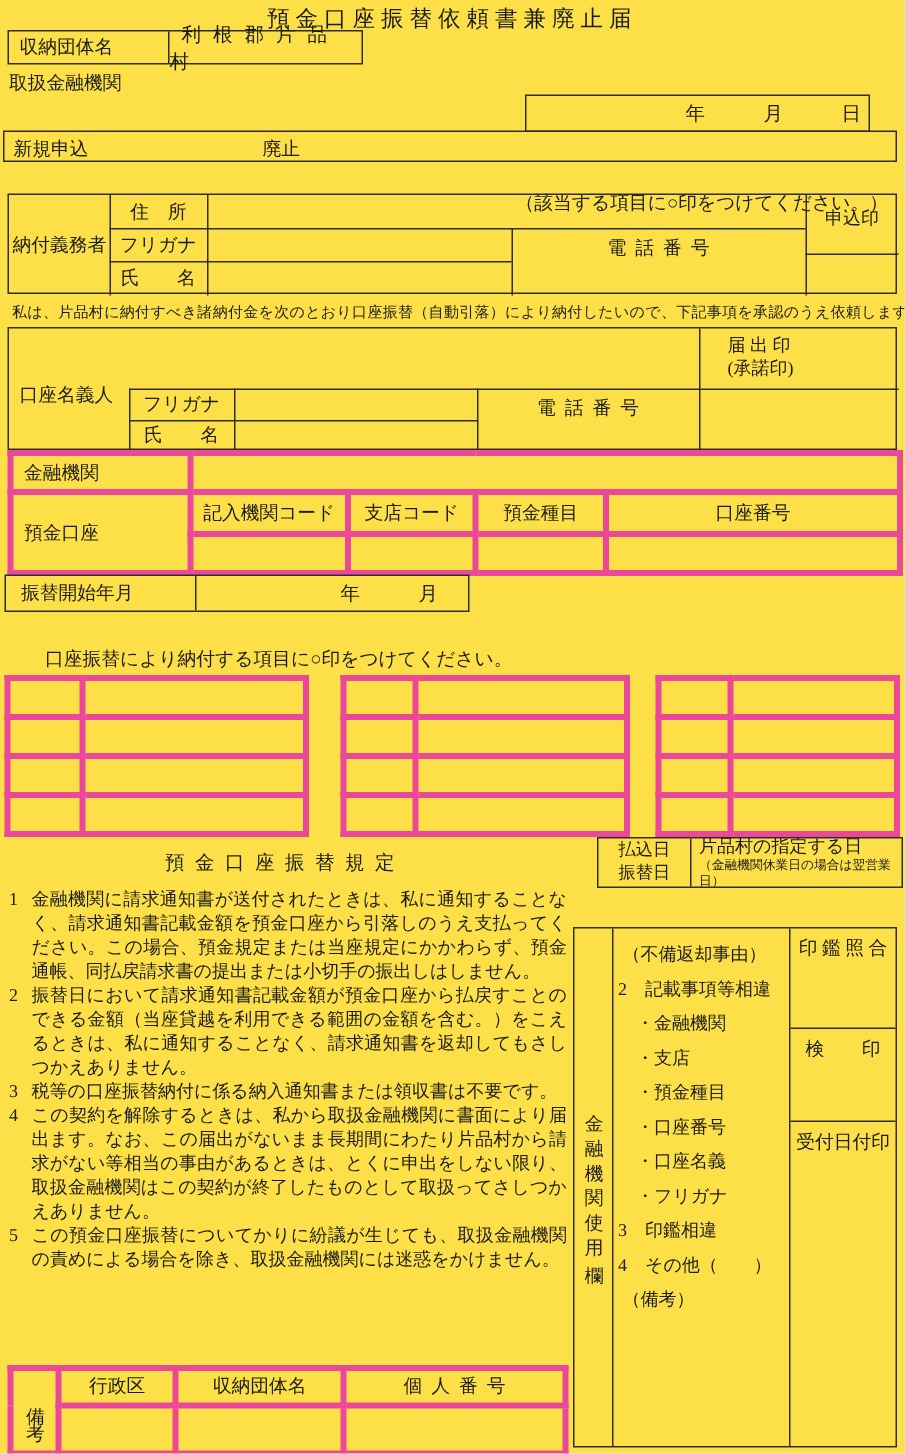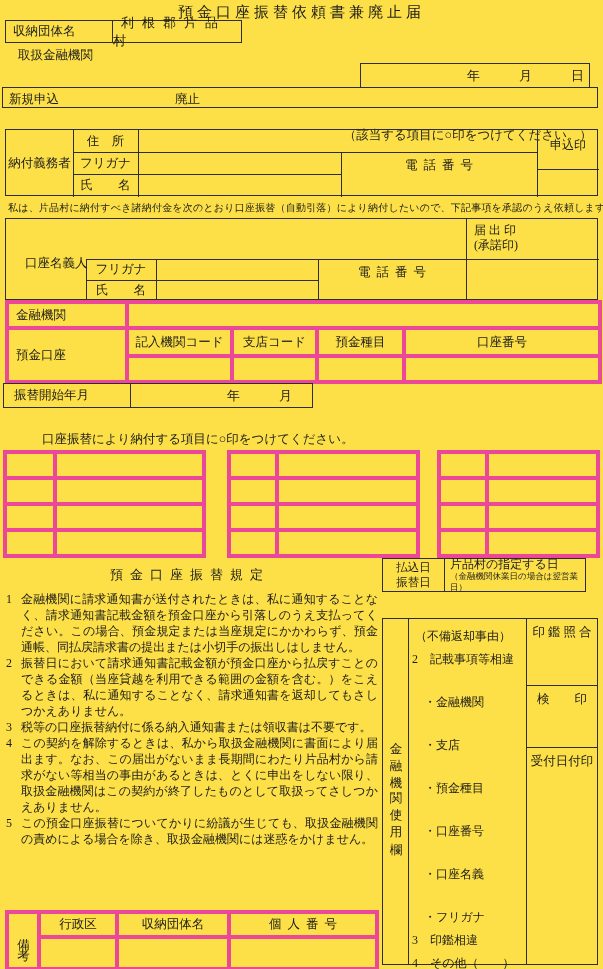--- a/index.html
+++ b/index.html
@@ -14,21 +14,21 @@
   .vl{position:absolute;border-left:1px solid #2e2e2e;width:0;}
   .cell-text{position:absolute;display:flex;align-items:center;justify-content:center;
     font-size:12.5px;line-height:1;white-space:nowrap;box-sizing:border-box;}
   .doc-title{position:absolute;top:3px;left:0;width:100%;text-align:center;
     font-size:15px;letter-spacing:4px;}
   .org-box{display:flex;}
   .org-label{width:107px;border-right:1px solid #2e2e2e;display:flex;align-items:center;
     padding-left:7px;font-size:12.5px;box-sizing:border-box;}
   .org-value{flex:1;display:flex;align-items:center;justify-content:center;
     font-size:13px;letter-spacing:8px;text-indent:8px;}
-  .plain{position:absolute;font-size:12.5px;white-space:nowrap;margin-left:12px;}
+  .plain{position:absolute;font-size:12.5px;white-space:nowrap;}
   .date-box{display:flex;align-items:center;justify-content:flex-end;
     padding-right:5px;font-size:13px;}
   .apply-row{font-size:12.5px;}
   .small-note{font-size:12.5px;}
   .decl{position:absolute;font-size:10px;letter-spacing:0.2px;white-space:nowrap;}
   table{border-collapse:collapse;table-layout:fixed;}
   td{border:4px solid #ec4899;font-size:12.5px;padding:0;text-align:center;
     vertical-align:middle;overflow:hidden;}
   .bank-table{position:absolute;left:5px;top:300px;}
   .bank-table td{height:21px;}
@@ -53,49 +53,49 @@
   .pd-v2{font-size:8.5px;line-height:11px;}
   .use-label-col{position:absolute;left:0;top:0;bottom:0;width:26px;
     border-right:1px solid #2e2e2e;display:flex;align-items:center;justify-content:center;box-sizing:border-box;}
   .vertical-text{writing-mode:vertical-rl;text-orientation:upright;font-size:12.5px;
     letter-spacing:1.35em;}
   .use-mid{position:absolute;left:26px;top:0;bottom:0;width:119px;padding-top:6px;
     font-size:12px;line-height:23px;box-sizing:border-box;}
   .use-line{white-space:nowrap;}
   .ind-a{padding-left:6px;}
   .ind-b{padding-left:3px;}
-  .ind-c{padding-left:15px;margin-top:20px;}
+  .ind-c{padding-left:15px;}
   .use-right{position:absolute;right:0;top:0;bottom:0;width:71px;
     border-left:1px solid #2e2e2e;box-sizing:border-box;}
   .stamp-cell{box-sizing:border-box;display:flex;justify-content:center;
     padding-top:5px;font-size:12.5px;white-space:nowrap;}
   .stamp-1{height:62px;border-bottom:1px solid #2e2e2e;}
   .stamp-2{height:67px;border-bottom:1px solid #2e2e2e;letter-spacing:3px;text-indent:3px;}
   .remarks-table{position:absolute;left:5px;top:910px;}
   .remarks-label{writing-mode:vertical-rl;text-orientation:upright;letter-spacing:0.8em;font-size:12.5px;}
   .phone{letter-spacing:6px;text-indent:6px;}
-  .seal-top{padding:4px 0 0 8px;font-size:12px;line-height:15px;
+  .seal-top{padding:4px 0 0 19px;font-size:12px;line-height:15px;
     position:absolute;white-space:nowrap;box-sizing:border-box;}
   .sp3{letter-spacing:3px;}
 </style>
 </head>
 <body>
 
 <div class="page">
 
   <div class="doc-title">預金口座振替依頼書兼廃止届</div>
 
   <div class="box org-box" style="left:5px;top:20px;width:237px;height:23px;">
     <div class="org-label">収納団体名</div>
     <div class="org-value">利根郡片品村</div>
   </div>
 
   <div class="plain" style="left:6px;top:47px;">取扱金融機関</div>
 
-  <div class="box date-box" style="left:360px;top:63px;width:230px;height:25px;">年　　　月　　　日</div>
+  <div class="box date-box" style="left:350px;top:63px;width:230px;height:25px;">年　　　月　　　日</div>
 
   <div class="box apply-row" style="left:2px;top:87px;width:596px;height:21px;">
     <span class="abs" style="left:6px;top:3px;">新規申込</span>
     <span class="abs" style="left:172px;top:3px;">廃止</span>
     <span class="abs small-note" style="right:5px;top:3px;margin-top:36px;">（該当する項目に○印をつけてください。）</span>
   </div>
 
   <div class="box" style="left:5px;top:129px;width:593px;height:67px;">
     <div class="vl" style="left:67px;top:0;height:67px;"></div>
     <div class="vl" style="left:132px;top:0;height:67px;"></div>
@@ -264,21 +264,21 @@
     <div class="reg-item">
       <span class="reg-num">4</span>
       <span class="reg-text">この契約を解除するときは、私から取扱金融機関に書面により届出ます。なお、この届出がないまま長期間にわたり片品村から請求がない等相当の事由があるときは、とくに申出をしない限り、取扱金融機関はこの契約が終了したものとして取扱ってさしつかえありません。</span>
     </div>
     <div class="reg-item">
       <span class="reg-num">5</span>
       <span class="reg-text">この預金口座振替についてかりに紛議が生じても、取扱金融機関の責めによる場合を除き、取扱金融機関には迷惑をかけません。</span>
     </div>
   </div>
 
-  <div class="box pd-box" style="left:382px;top:558px;width:204px;height:34px;">
+  <div class="box pd-box" style="left:398px;top:558px;width:204px;height:34px;">
     <div class="pd-label">
       <div>払込日</div>
       <div>振替日</div>
     </div>
     <div class="pd-value">
       <div class="pd-v1">片品村の指定する日</div>
       <div class="pd-v2">（金融機関休業日の場合は翌営業日）</div>
     </div>
   </div>
 

